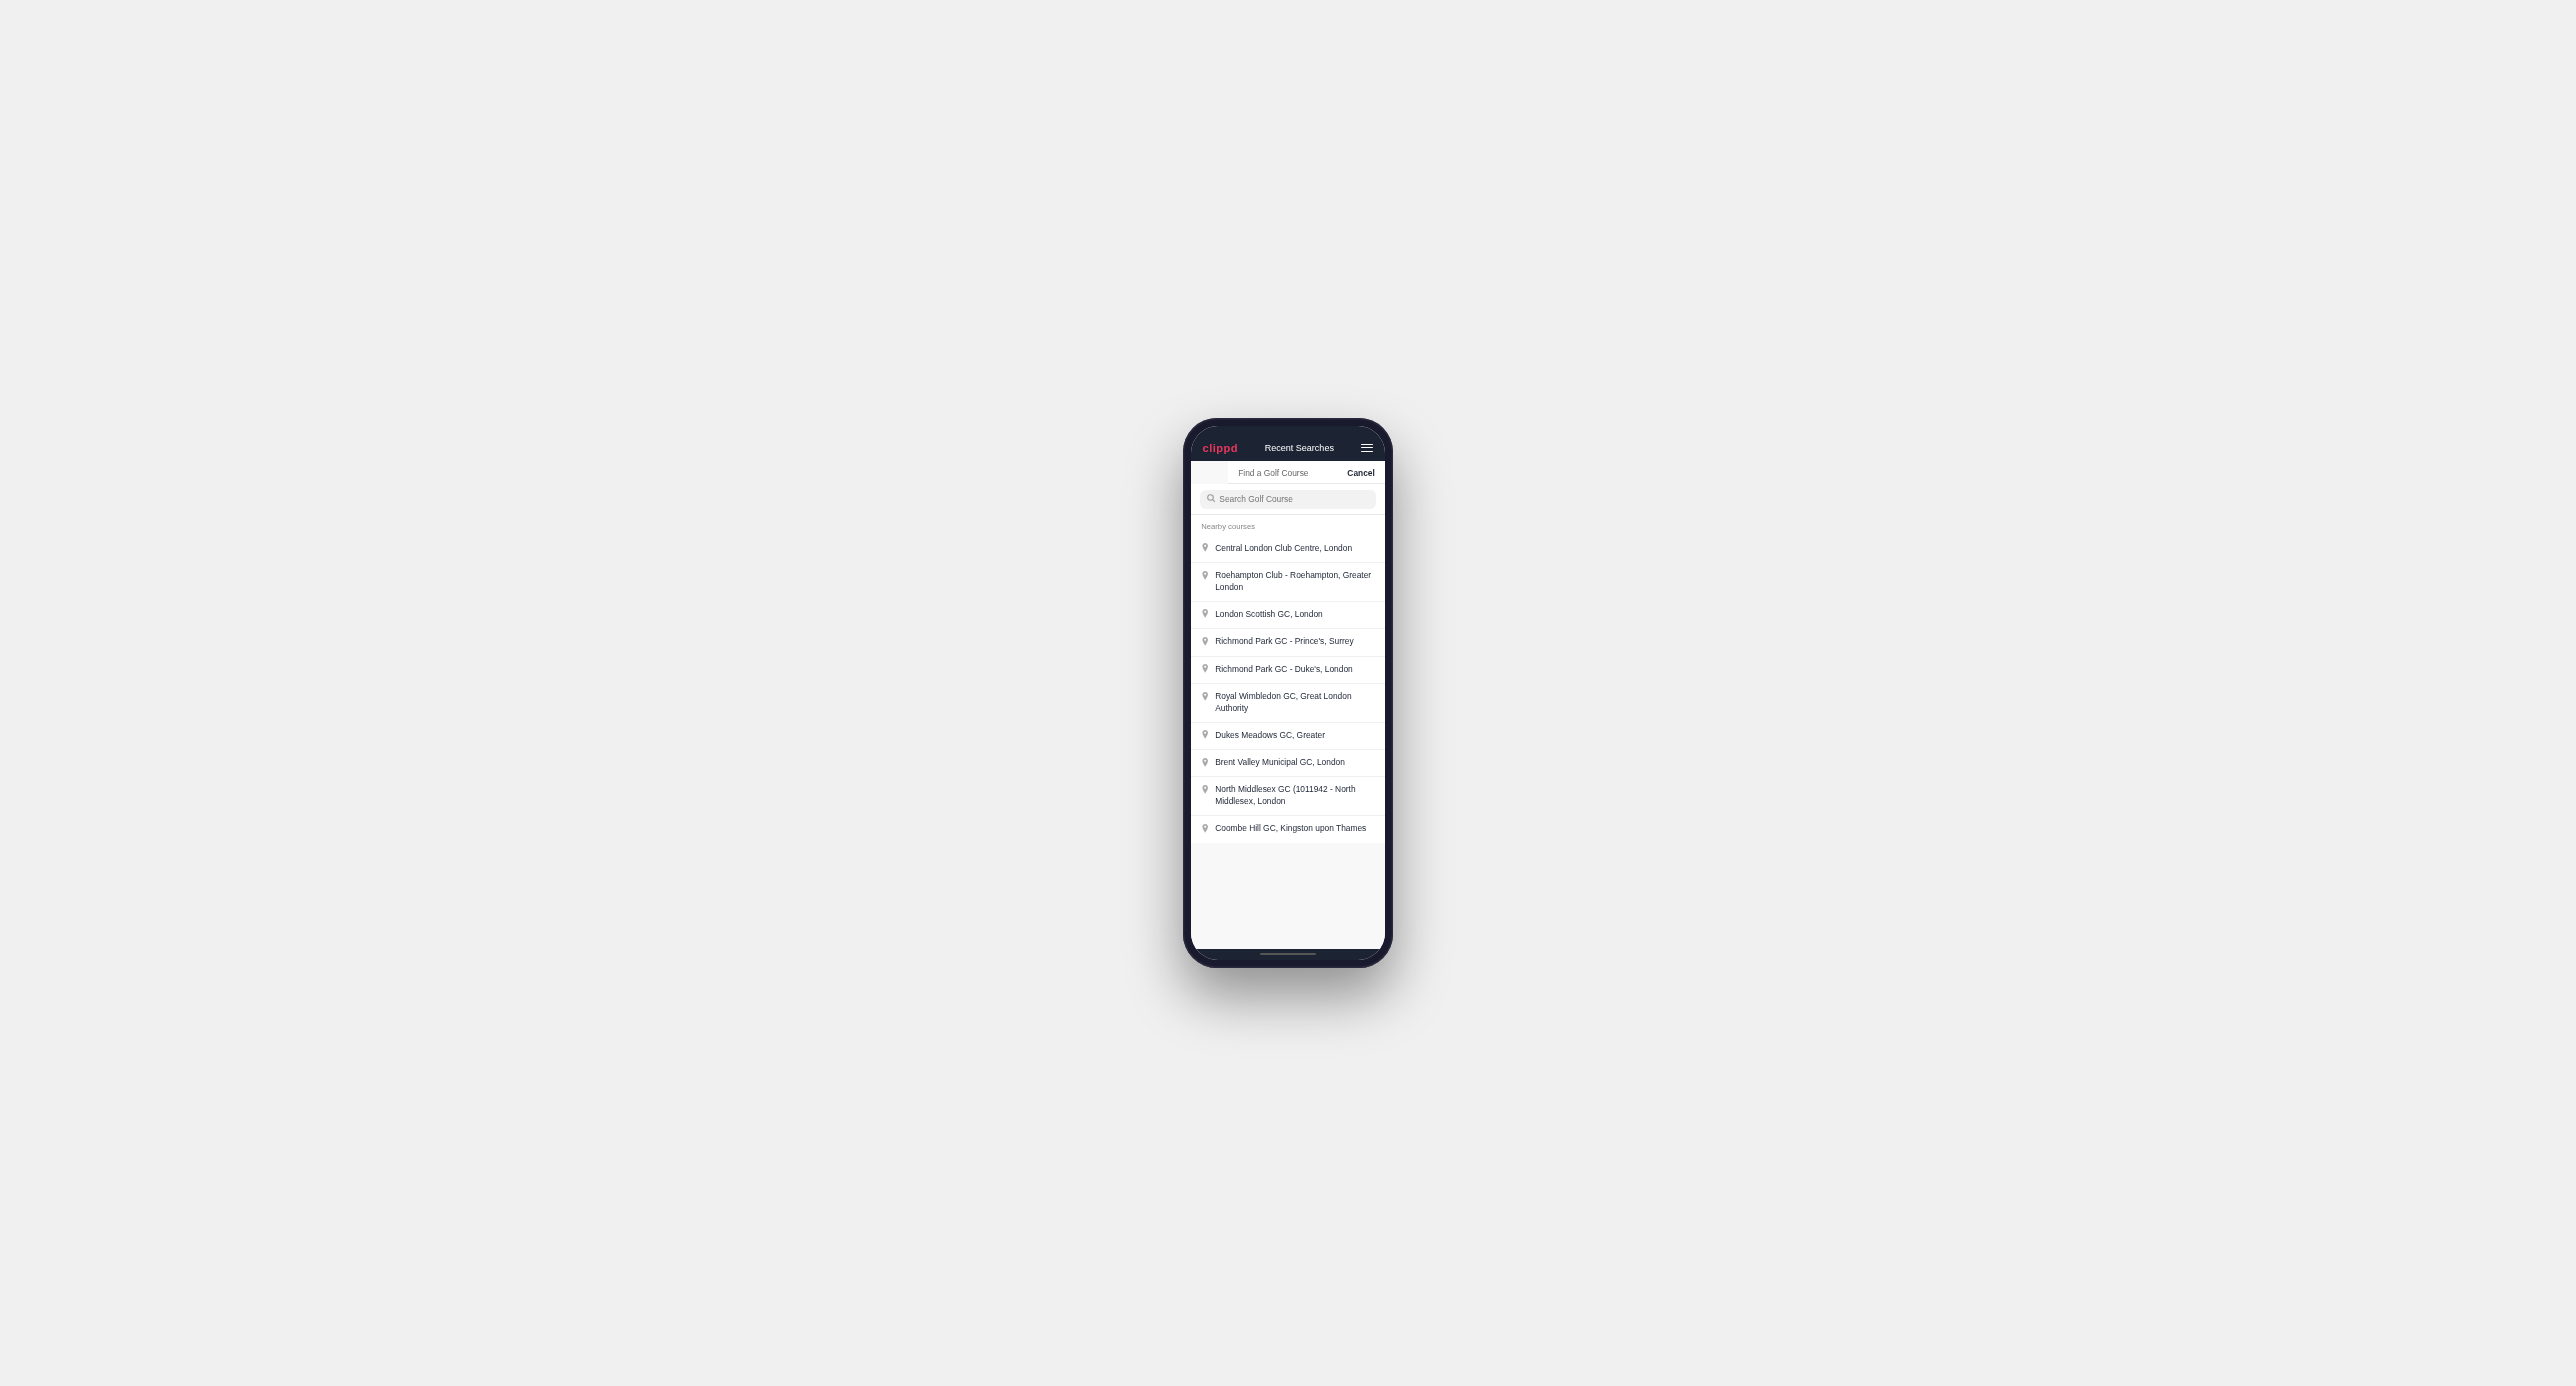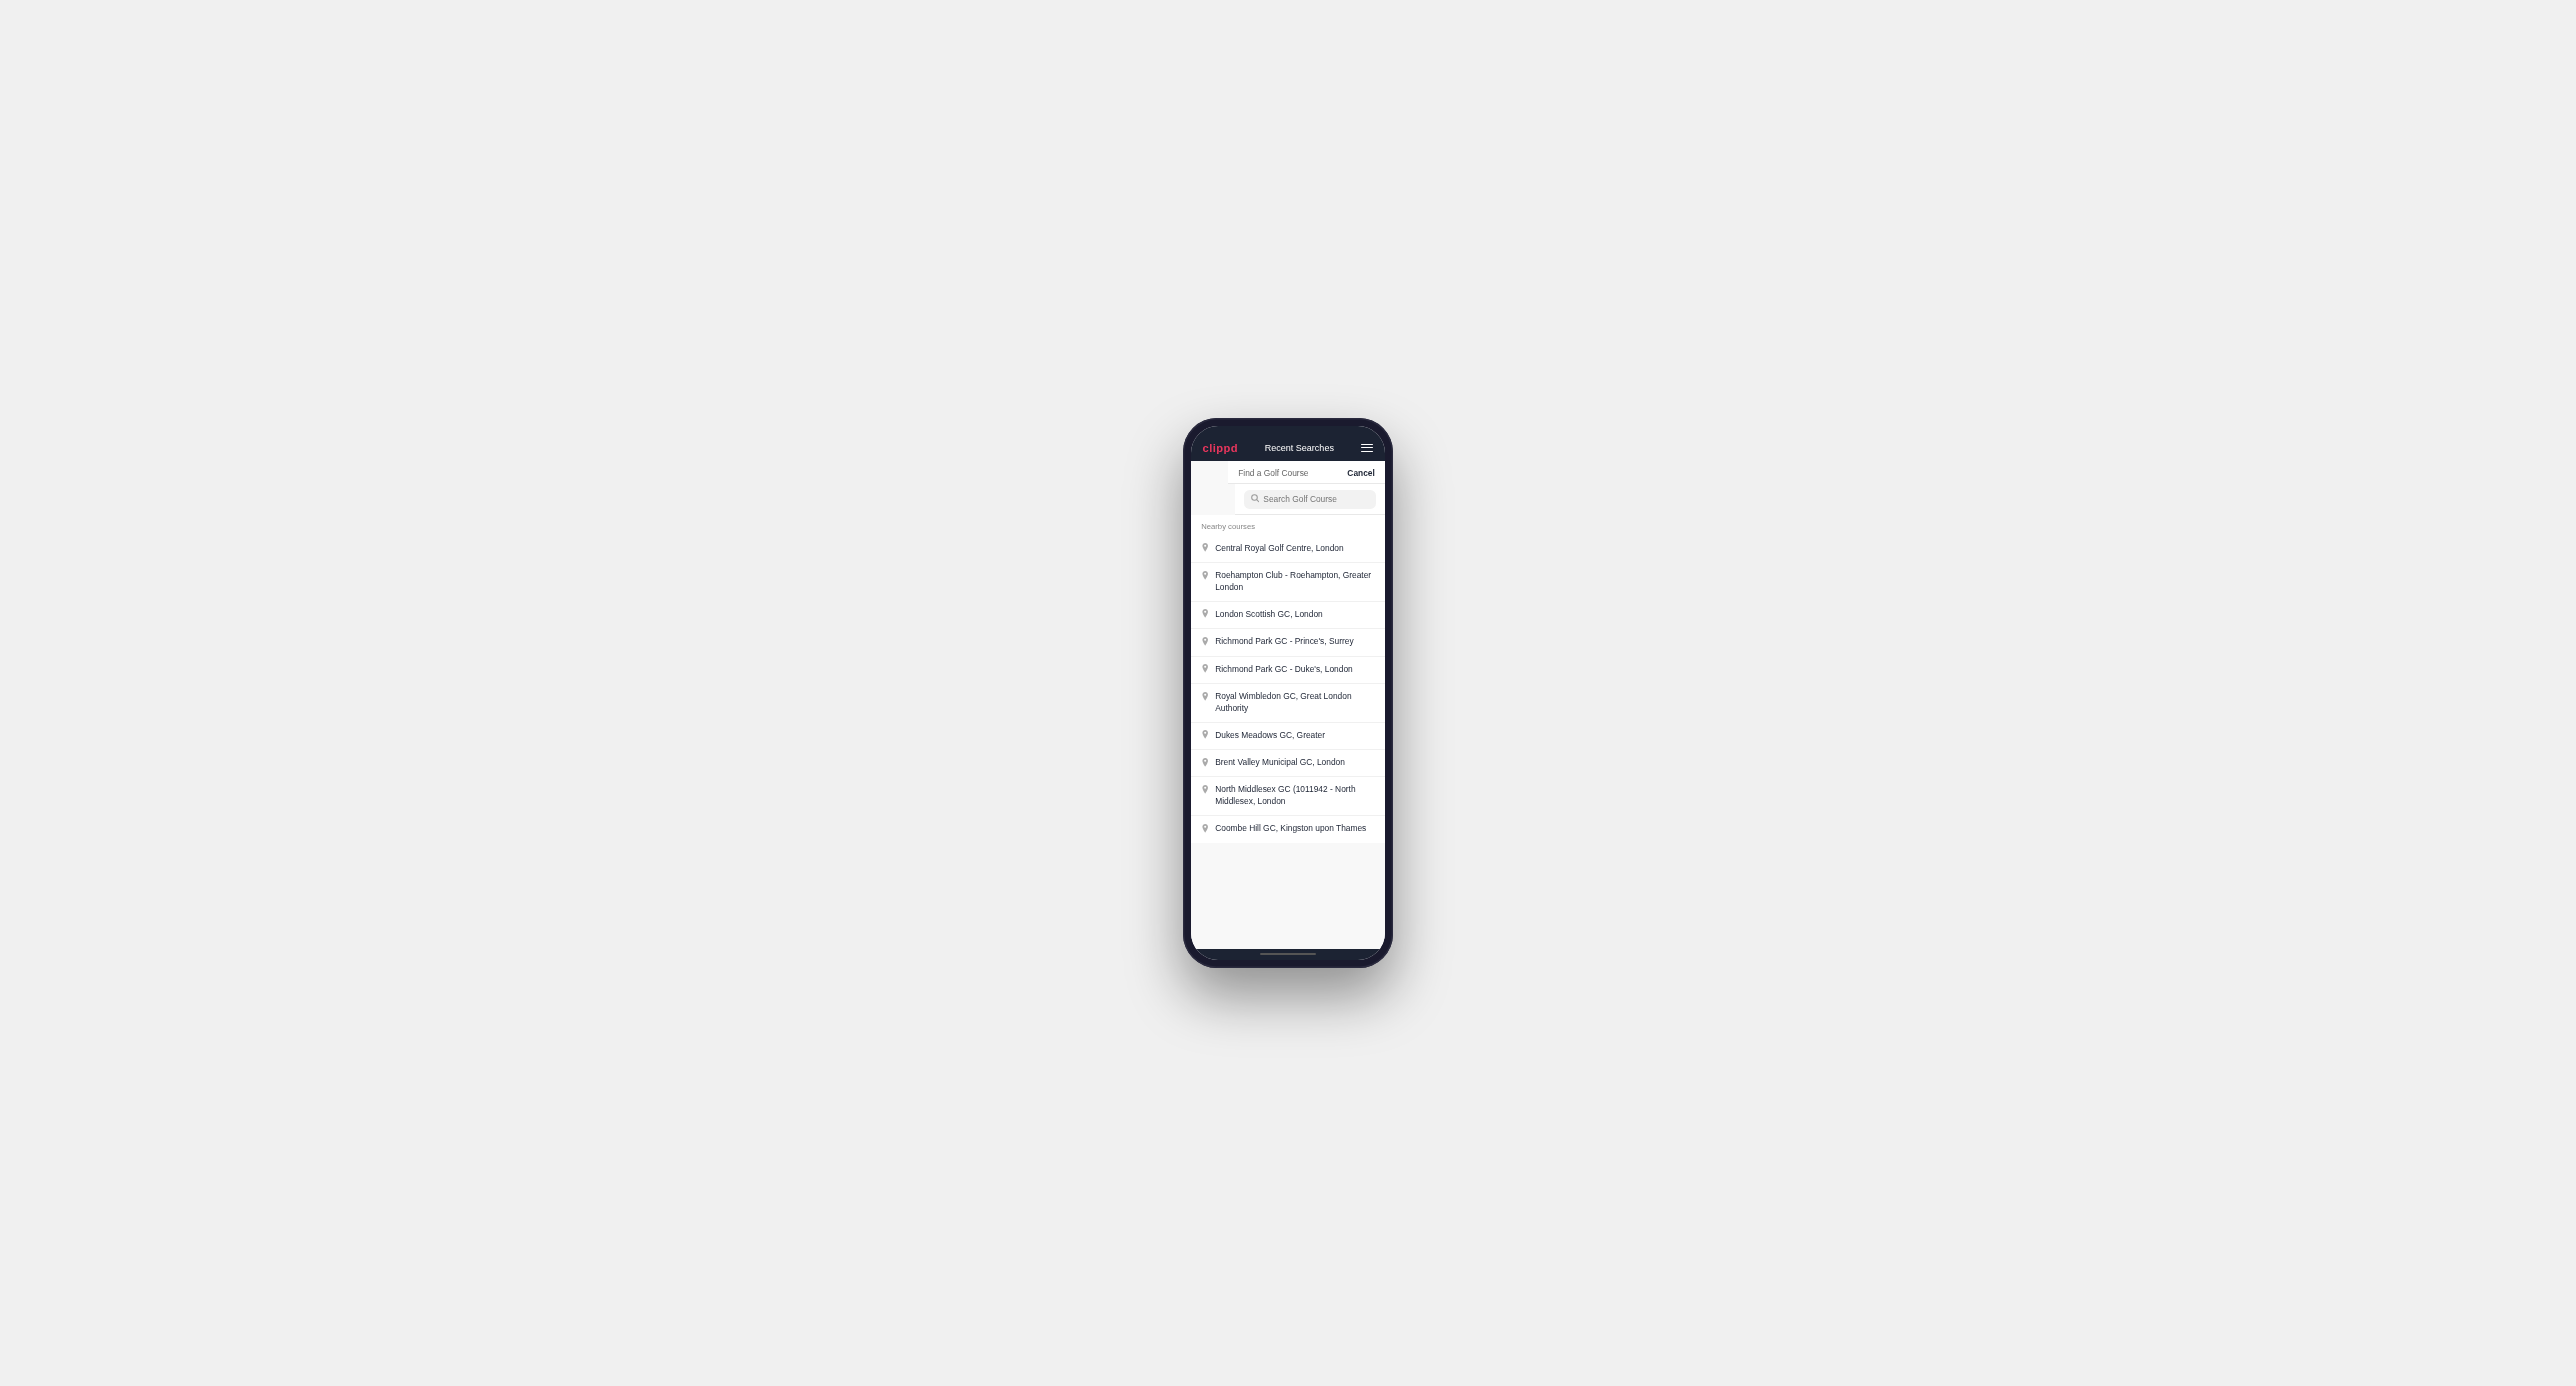--- a/index.html
+++ b/index.html
@@ -107,21 +107,20 @@
       font-size: 8.4px;
       color: #1c2333;
       font-weight: 700;
       cursor: pointer;
     }
 
     .search-container {
       background: #ffffff;
       padding: 5.6px 8.4px;
       border-bottom: 0.7px solid #e8e8e8;
-      margin-left: 44px;
     }
 
     .search-box {
       display: flex;
       align-items: center;
       background: #f2f2f2;
       border-radius: 5.6px;
       padding: 4.2px 7px;
       gap: 4.2px;
     }
@@ -233,21 +232,21 @@
         </div>
       </div>
 
       <div class="nearby-label">Nearby courses</div>
 
       <div class="course-list">
       <div class="course-item">
             <span class="pin-icon"><svg width="8.4" height="9.8" viewBox="0 0 12 14" fill="none" xmlns="http://www.w3.org/2000/svg">
       <path d="M6 0C3.79 0 2 1.79 2 4c0 3 4 8.5 4 8.5S10 7 10 4c0-2.21-1.79-4-4-4zm0 5.5A1.5 1.5 0 1 1 6 2.5a1.5 1.5 0 0 1 0 3z" fill="#aaa"></path>
     </svg></span>
-            <span class="course-name">Central Royal Golf Centre, London</span>
+            <span class="course-name">Central London Club Centre, London</span>
           </div>
           <div class="course-item">
             <span class="pin-icon"><svg width="8.4" height="9.8" viewBox="0 0 12 14" fill="none" xmlns="http://www.w3.org/2000/svg">
       <path d="M6 0C3.79 0 2 1.79 2 4c0 3 4 8.5 4 8.5S10 7 10 4c0-2.21-1.79-4-4-4zm0 5.5A1.5 1.5 0 1 1 6 2.5a1.5 1.5 0 0 1 0 3z" fill="#aaa"></path>
     </svg></span>
             <span class="course-name">Roehampton Club - Roehampton, Greater London</span>
           </div>
           <div class="course-item">
             <span class="pin-icon"><svg width="8.4" height="9.8" viewBox="0 0 12 14" fill="none" xmlns="http://www.w3.org/2000/svg">
       <path d="M6 0C3.79 0 2 1.79 2 4c0 3 4 8.5 4 8.5S10 7 10 4c0-2.21-1.79-4-4-4zm0 5.5A1.5 1.5 0 1 1 6 2.5a1.5 1.5 0 0 1 0 3z" fill="#aaa"></path>

